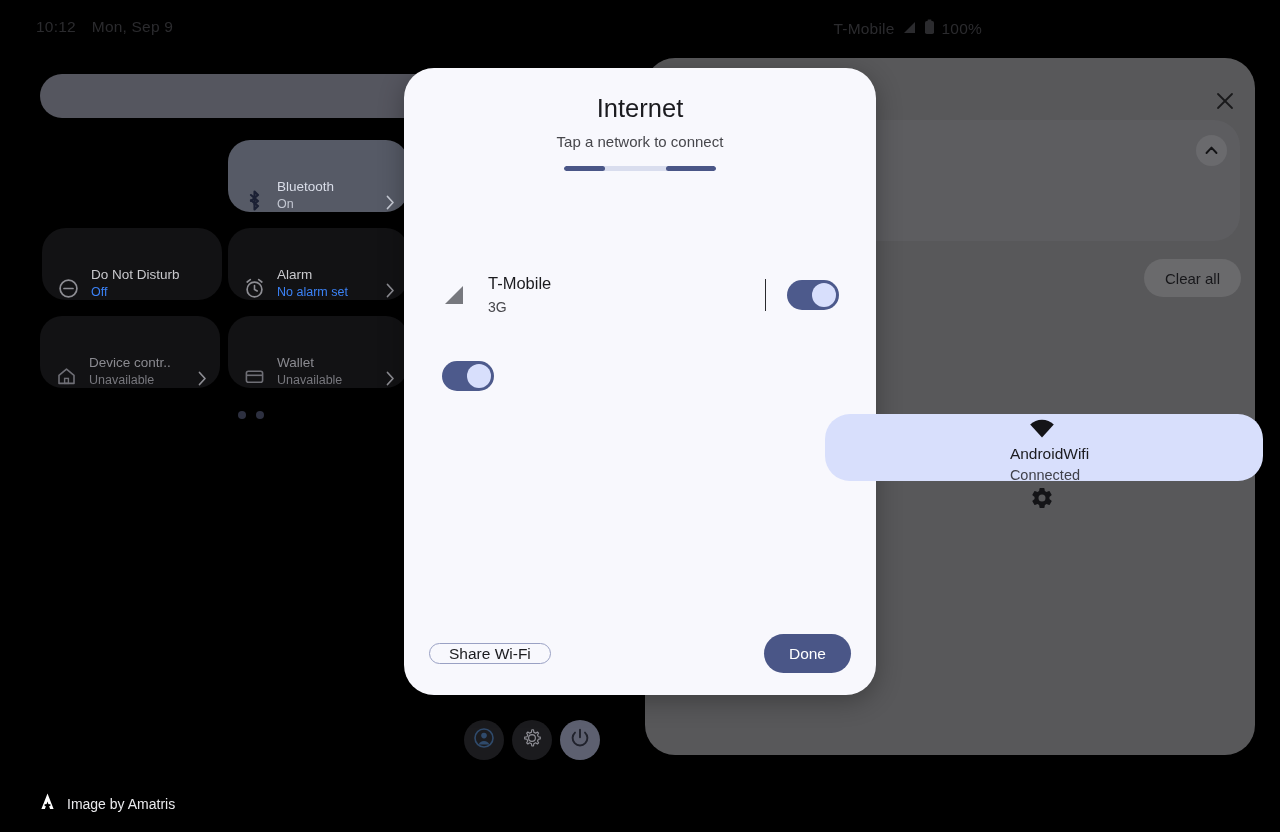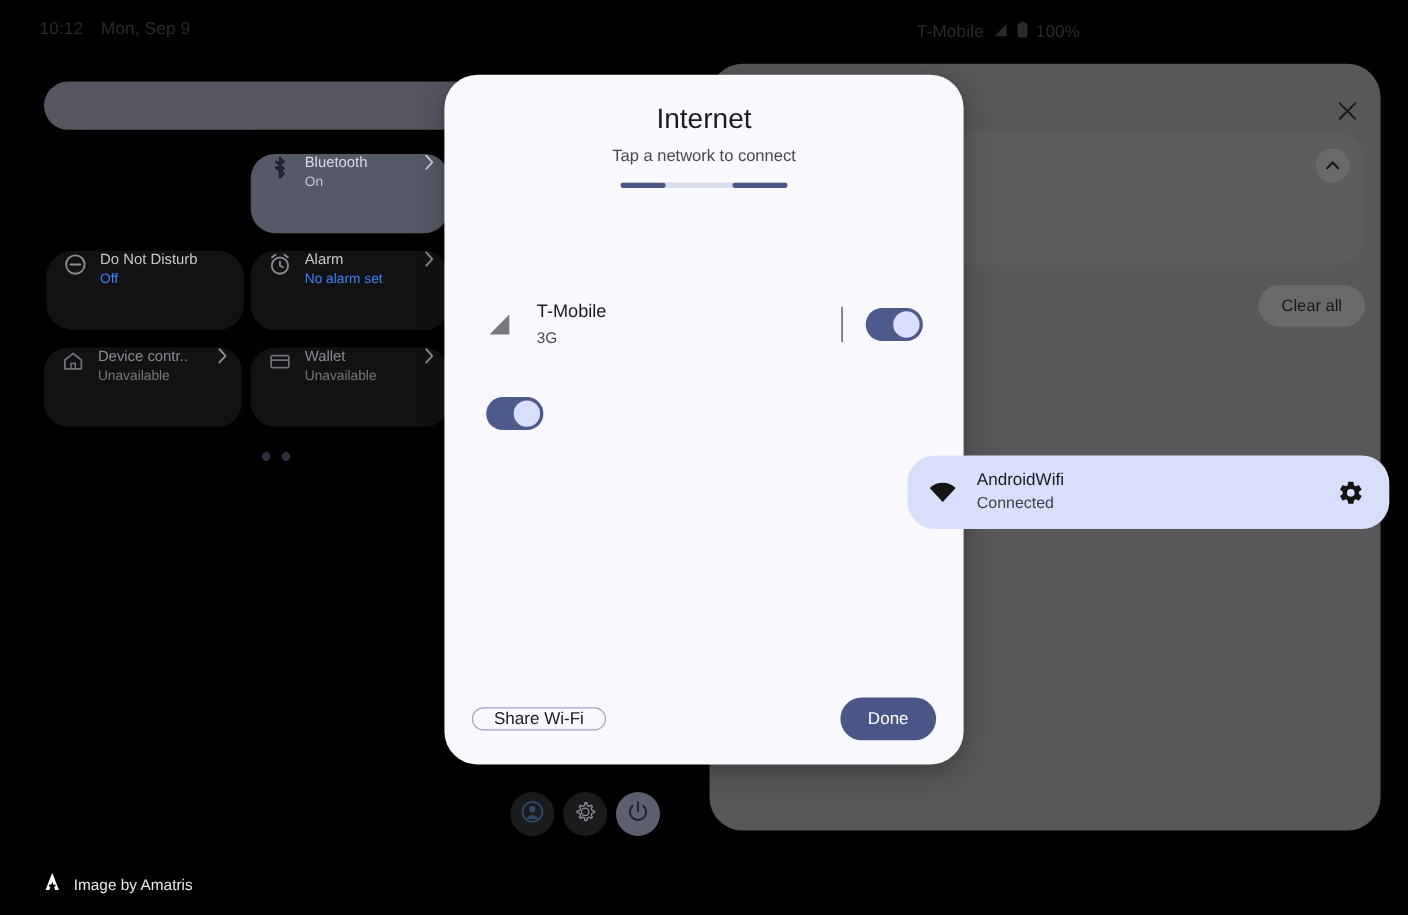--- a/index.html
+++ b/index.html
@@ -19,21 +19,21 @@
   .sb-icon { display:inline-block; }
 
   
   .qs-brightness {
     position:absolute; left:40px; top:74px; width:1000px; height:44px;
     background:#55565f; border-radius:22px;
   }
   .qs-grid { position:absolute; left:40px; top:140px; width:360px; }
   .tile {
     position:absolute; width:180px; height:72px; border-radius:22px;
-    background:#121214; display:flex; align-items:flex-start; padding:0 12px 0 14px; gap:11px;
+    background:#121214; display:flex; align-items:flex-end; padding:0 12px 0 14px; gap:11px;
   }
   .tile.active { background:#565a66; }
   .tile-ic { width:24px; height:24px; flex:0 0 24px; display:flex; align-items:center; justify-content:center; }
   .tile-txt { flex:1 1 auto; min-width:0; }
   .tile-title { font-size:13.5px; color:#c9c9cd; line-height:1.25; white-space:nowrap; overflow:hidden; }
   .tile.active .tile-title { color:#d9dde8; }
   .tile-sub { font-size:12.5px; color:#3b82f6; line-height:1.3; white-space:nowrap; overflow:hidden; }
   .tile.active .tile-sub { color:#c3c7d2; }
   .chev { flex:0 0 10px; color:#8d8d93; font-size:15px; line-height:1; }
   .tile.active .chev { color:#c8ccd6; }
@@ -93,21 +93,21 @@
   .divider { width:1px; height:32px; background:#2a2a2e; margin-right:21px; }
 
   .toggle { width:52px; height:30px; border-radius:15px; background:#4d5a8c; position:relative; flex:0 0 52px; }
   .toggle .knob { position:absolute; right:3px; top:3px; width:24px; height:24px; border-radius:50%; background:#d8dffc; }
 
   .row-wifi { top:285px; height:46px; padding:0 37px 0 38px; }
   .wifi-label { flex:1 1 auto; font-size:16.5px; color:#1b1b1f; }
 
   .netcard {
     position:absolute; left:421px; top:346px; width:438px; height:67px;
-    background:#d8dffc; border-radius:25px; display:flex; align-items:center; padding:0 22px 0 17px;
+    background:#d8dffc; border-radius:25px; display:flex; align-items:center; padding:0 22px 0 17px;flex-direction:column;
   }
   .net-ic { width:30px; flex:0 0 30px; display:flex; align-items:center; justify-content:center; }
   .net-txt { flex:1 1 auto; margin-left:16px; }
   .net-name { font-size:15.5px; color:#1b1b1f; line-height:1.35; }
   .net-sub { font-size:14.5px; color:#40414a; line-height:1.4; }
   .net-gear { width:26px; height:26px; flex:0 0 26px; display:flex; align-items:center; justify-content:center; }
 
   .dlg-footer { position:absolute; left:0; bottom:22px; width:472px; padding:0 25px; display:flex; align-items:center; justify-content:space-between; }
   .btn-outline {
     height:21px; padding:0 19px; border-radius:20px; border:1px solid #9aa1c4;

